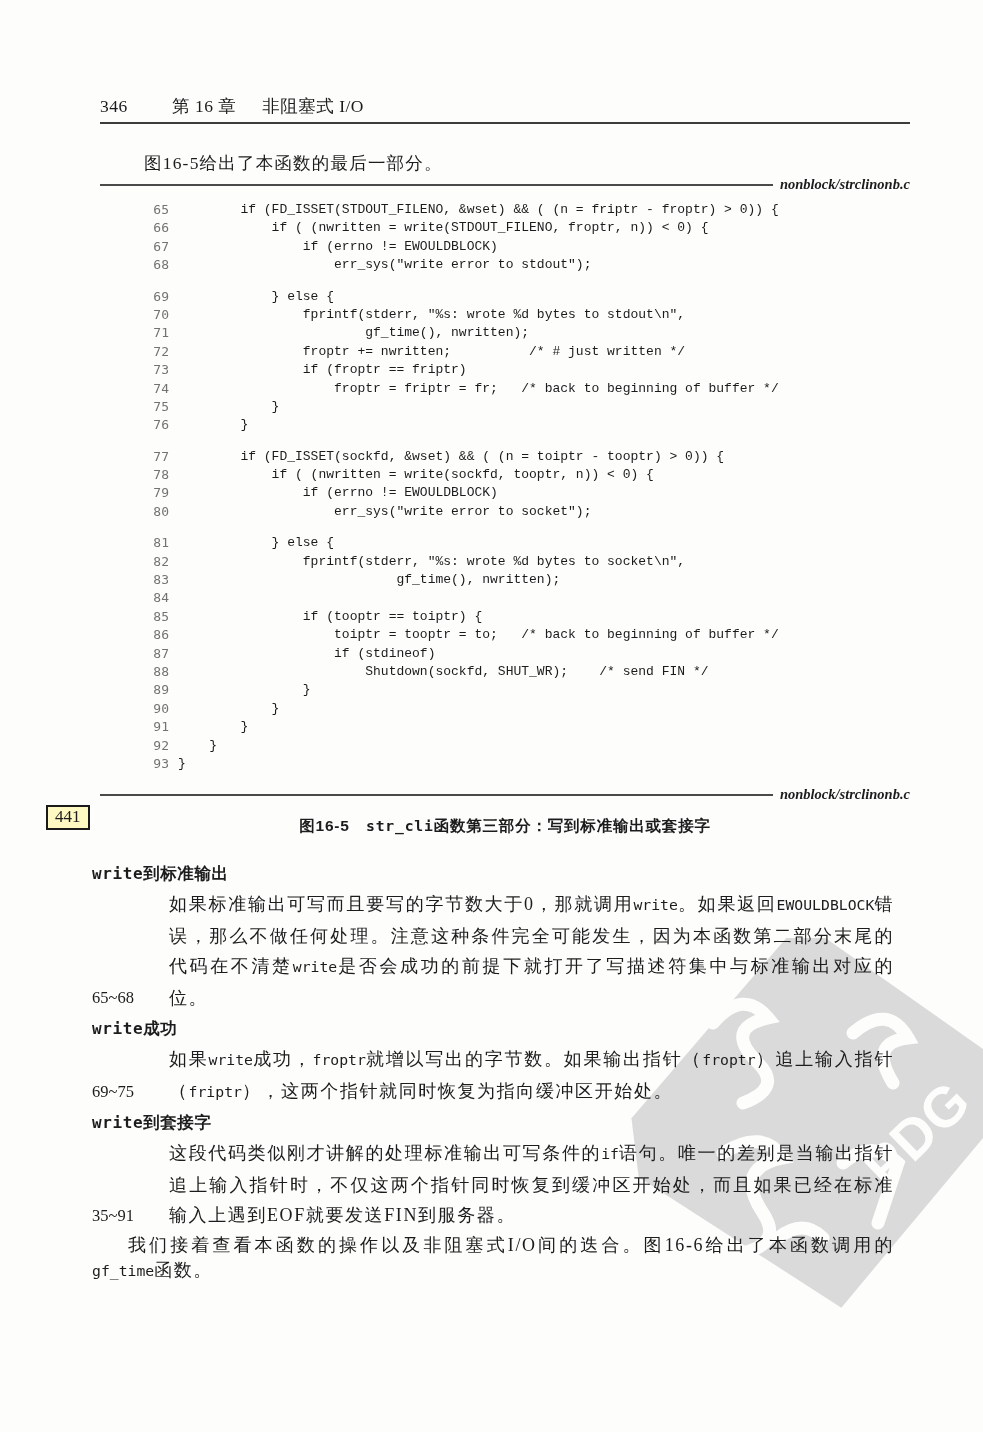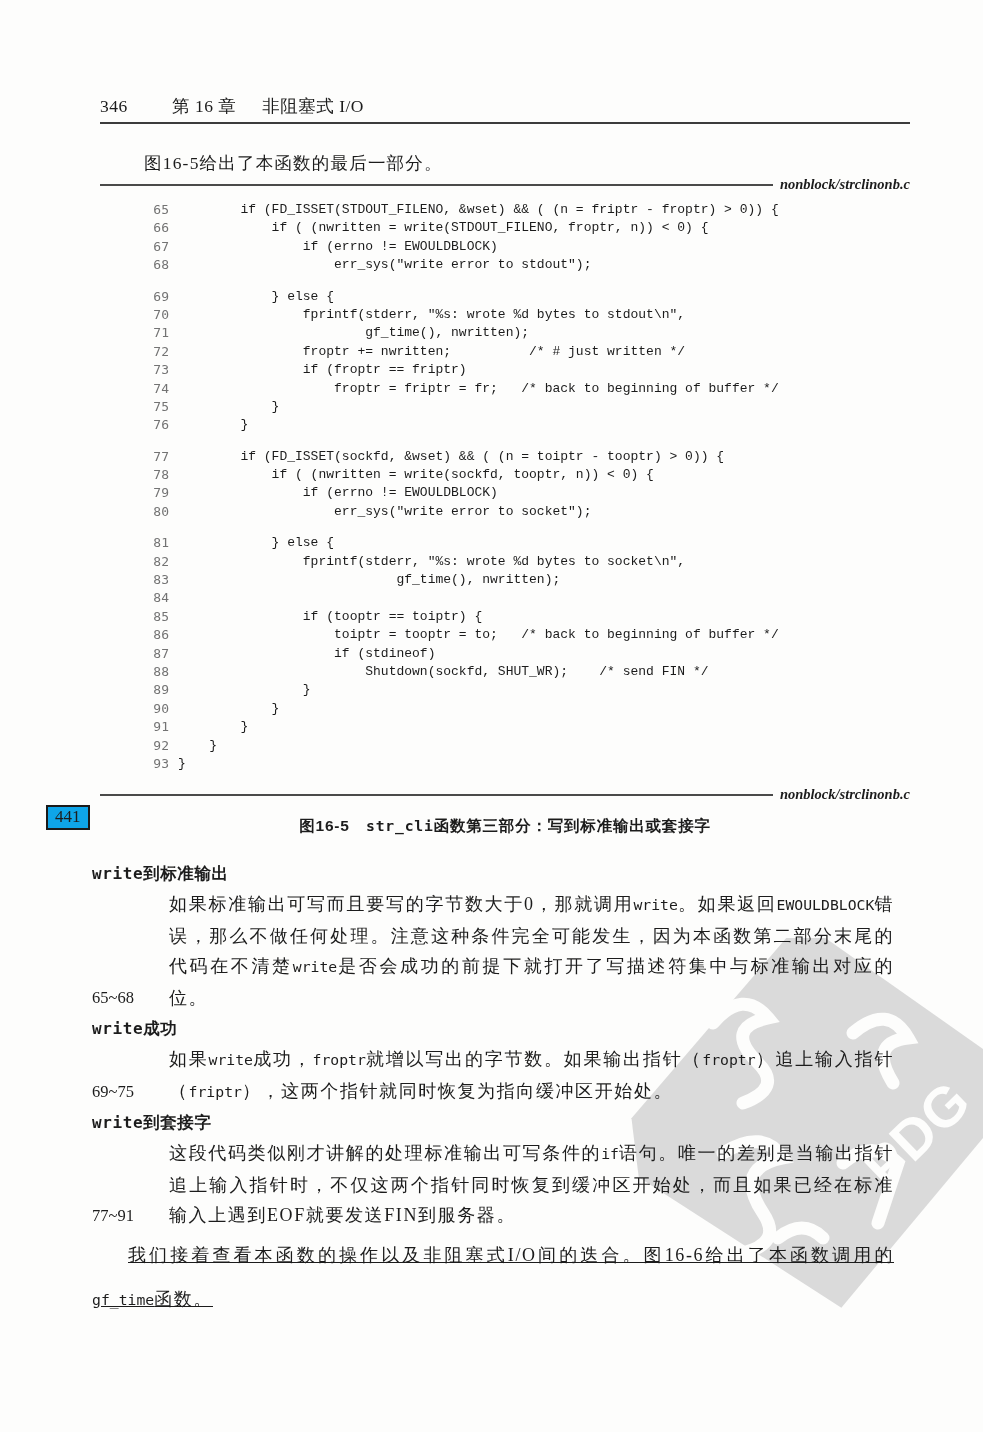--- a/index.html
+++ b/index.html
@@ -48,21 +48,21 @@
   }
   .code-line .cd {
     margin-left:9px; white-space:pre;
     font-family:Liberation Mono, monospace;
     font-size:13px; line-height:18.4px; color:#1b1b1b;
   }
   
   .margin-ref {
     position:absolute; left:46px; top:805px;
     border:2px solid #1a1a1a; padding:0 7px 1px 7px;
-    font-size:17px; background:#0ea5e9;
+    font-size:17px; background:#fef9c3;
   }
   
   .fig-caption {
     position:absolute; left:100px; top:816px; width:810px;
     text-align:center; font-weight:bold; font-size:15.5px;
     font-family:"Liberation Sans","DejaVu Sans",sans-serif;
     letter-spacing:.8px; white-space:pre-wrap;
   }
   .fig-caption .mono { font-family:"DejaVu Sans Mono","Liberation Mono",monospace; font-size:.95em; }
   
@@ -77,22 +77,22 @@
   .range-label { width:77px; flex-shrink:0; font-size:16.5px; line-height:30px; padding-top:1px; }
   .para-body {
     flex:1; font-size:18px; line-height:30.5px; letter-spacing:1.6px;
     text-align:justify; text-justify:inter-ideograph;
   }
   .para-body .mono, .closing .mono {
     font-family:"DejaVu Sans Mono","Liberation Mono",monospace;
     font-size:.82em; letter-spacing:0;
   }
   .closing {
-    font-size:18px; line-height:44px; letter-spacing:1.6px;
-    text-align:justify; text-indent:2em; margin-top:2px;text-decoration:underline;
+    font-size:18px; line-height:25px; letter-spacing:1.6px;
+    text-align:justify; text-indent:2em; margin-top:2px;
   }
 </style>
 </head>
 <body>
 
 <div class="page">
 
   <div class="watermark">
     <svg width="380" height="370" viewBox="0 0 380 370">
       <g transform="rotate(38 190 185)">
@@ -274,21 +274,21 @@
       </div>
 
       <div class="sec-heading"><span class="mono">write</span><span>成功</span></div>
       <div class="range-para">
         <span class="range-label">69~75</span>
         <span class="para-body"><span>如果</span><span class="mono">write</span><span>成功，</span><span class="mono">froptr</span><span>就增以写出的字节数。如果输出指针（</span><span class="mono">froptr</span><span>）追上输入指针（</span><span class="mono">friptr</span><span>），这两个指针就同时恢复为指向缓冲区开始处。</span></span>
       </div>
 
       <div class="sec-heading"><span class="mono">write</span><span>到套接字</span></div>
       <div class="range-para">
-        <span class="range-label">77~91</span>
+        <span class="range-label">35~91</span>
         <span class="para-body"><span>这段代码类似刚才讲解的处理标准输出可写条件的</span><span class="mono">if</span><span>语句。唯一的差别是当输出指针追上输入指针时，不仅这两个指针同时恢复到缓冲区开始处，而且如果已经在标准输入上遇到EOF就要发送FIN到服务器。</span></span>
       </div>
 
       <div class="closing"><span>我们接着查看本函数的操作以及非阻塞式I/O间的迭合。图16-6给出了本函数调用的</span><span class="mono">gf_time</span><span>函数。</span></div>
 
     </div>
 
   </div>
 </div>
 

